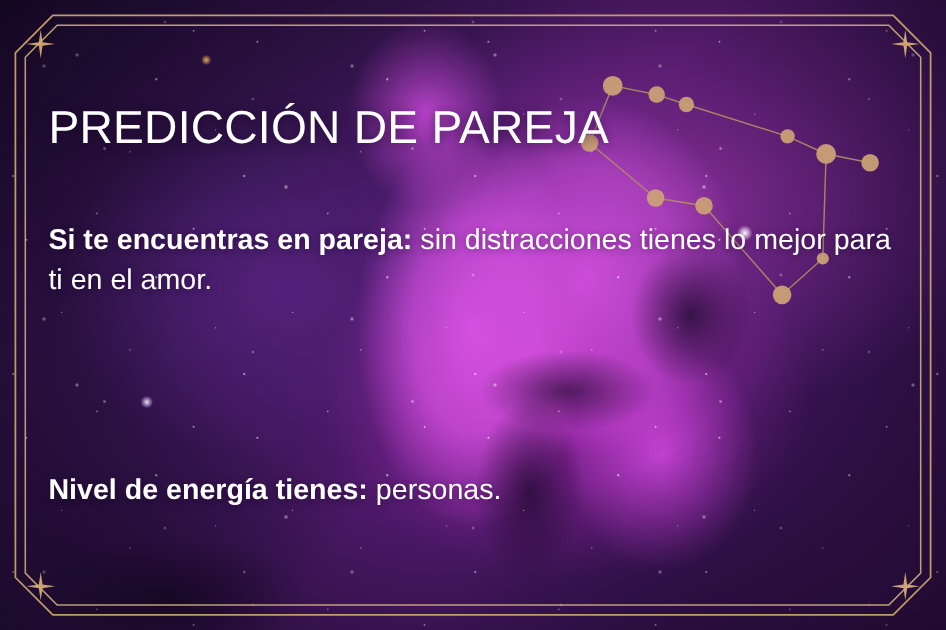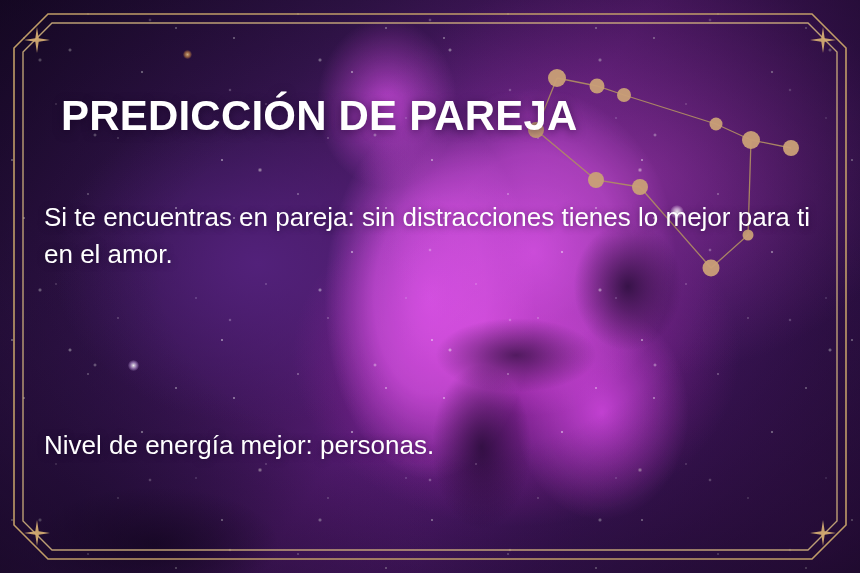--- a/index.html
+++ b/index.html
@@ -85,32 +85,31 @@
   
   .constellation{position:absolute;top:0;left:0;pointer-events:none;}
 
   
   .content{
     position:absolute;left:44px;top:0;width:782px;height:100%;
     color:#fff;
   }
   .title{
     position:absolute;top:95px;left:0;
-    font-size:42px;font-weight:bold;letter-spacing:.2px;
+    font-size:42px;font-weight:normal;letter-spacing:.2px;
     line-height:1;
     text-shadow:0 2px 10px rgba(20,0,35,.55);
     white-space:nowrap;
-    margin-left:17px;
   }
   .para{
     position:absolute;left:0;width:770px;
     font-size:26px;line-height:37px;font-weight:normal;
     text-shadow:0 1px 7px rgba(20,0,35,.5);
   }
-  .para b{font-weight:normal;}
+  .para b{font-weight:bold;}
   .p1{top:199px;}
   .p2{top:313px;}
   .p3{top:427px;}
 </style>
 </head>
 <body>
 
 <div id="poster">
 
   <div class="bg-base"></div>
@@ -170,17 +169,17 @@
   <div class="content">
 
     <div class="title">PREDICCIÓN DE PAREJA</div>
 
     <div class="para p1">
       <b>Si te encuentras en pareja:</b><span> sin distracciones tienes lo mejor para ti en el amor.</span>
     </div>
 
 
     <div class="para p3">
-      <b>Nivel de energía mejor:</b><span> personas.</span>
+      <b>Nivel de energía tienes:</b><span> personas.</span>
     </div>
 
   </div>
 </div>
 
 </body></html>

